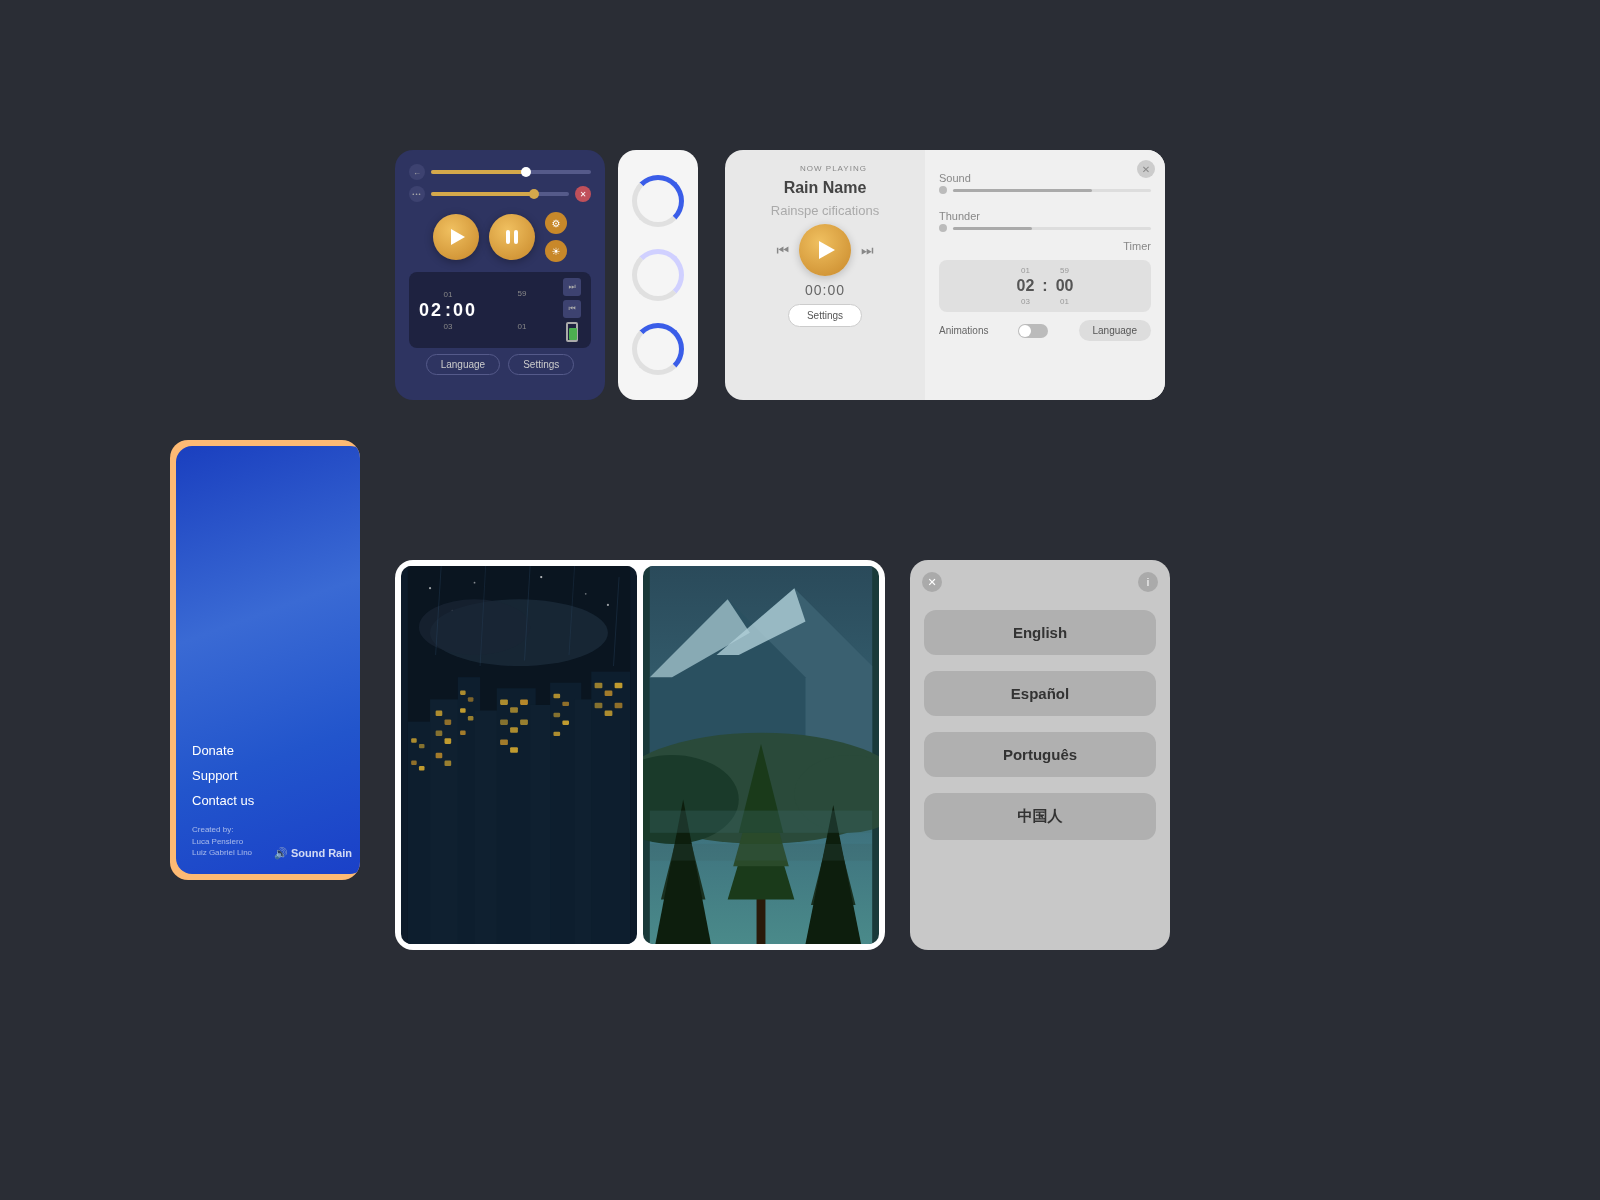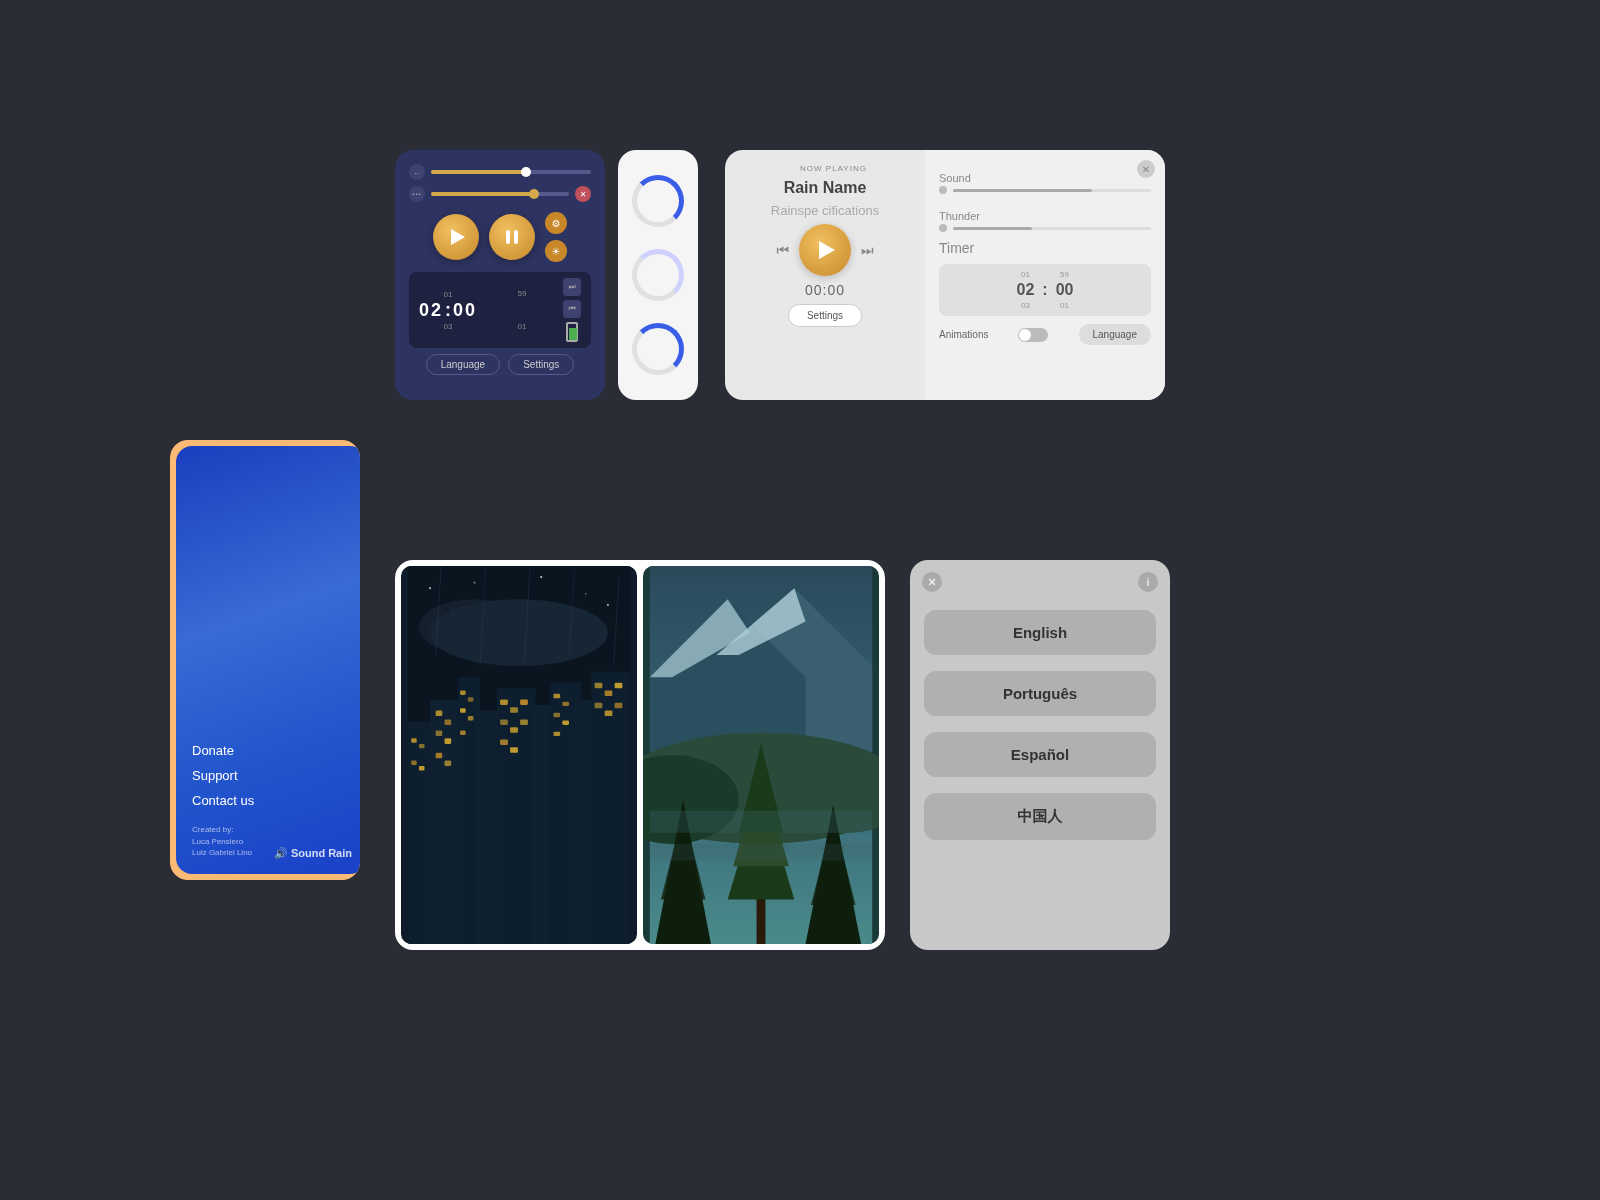--- a/index.html
+++ b/index.html
@@ -353,22 +353,23 @@
       background: #ddd;
       border-radius: 2px;
       position: relative;
     }
     .mixer-fill {
       height: 100%;
       background: #aaa;
       border-radius: 2px;
     }
     .timer-section-label {
-      font-size: 14px;
+      font-size: 11px;
       color: #888;
+      text-align: right;
     }
     .timer-box-gray {
       background: #e0e0e0;
       border-radius: 8px;
       padding: 6px 10px;
       display: flex;
       align-items: center;
       justify-content: center;
       gap: 4px;
     }
@@ -814,22 +815,22 @@
 
   <div class="card language-card">
     <div class="lang-close">
       <span>✕</span>
     </div>
     <div class="lang-info">
       <span>i</span>
     </div>
     <div class="lang-buttons">
       <button class="lang-btn">English</button>
+      <button class="lang-btn">Español</button>
       <button class="lang-btn">Português</button>
-      <button class="lang-btn">Español</button>
       <button class="lang-btn">中国人</button>
     </div>
   </div>
 
 </div>
 
 <style>
   @keyframes spin {
     from { transform: rotate(0deg); }
     to { transform: rotate(360deg); }

